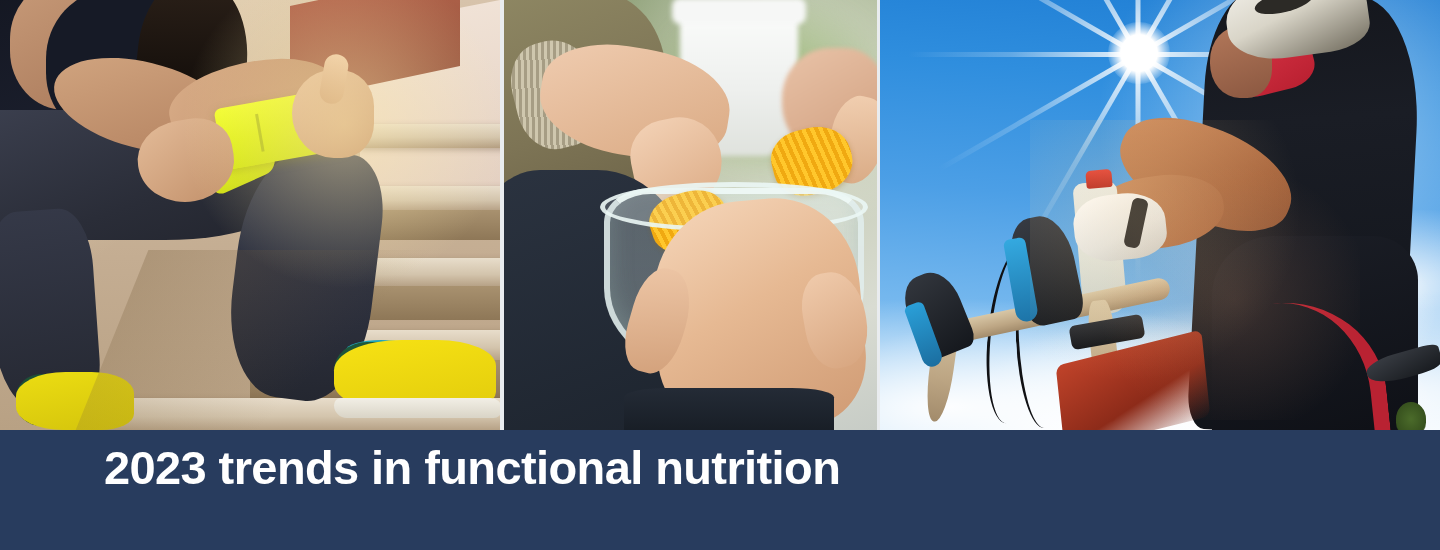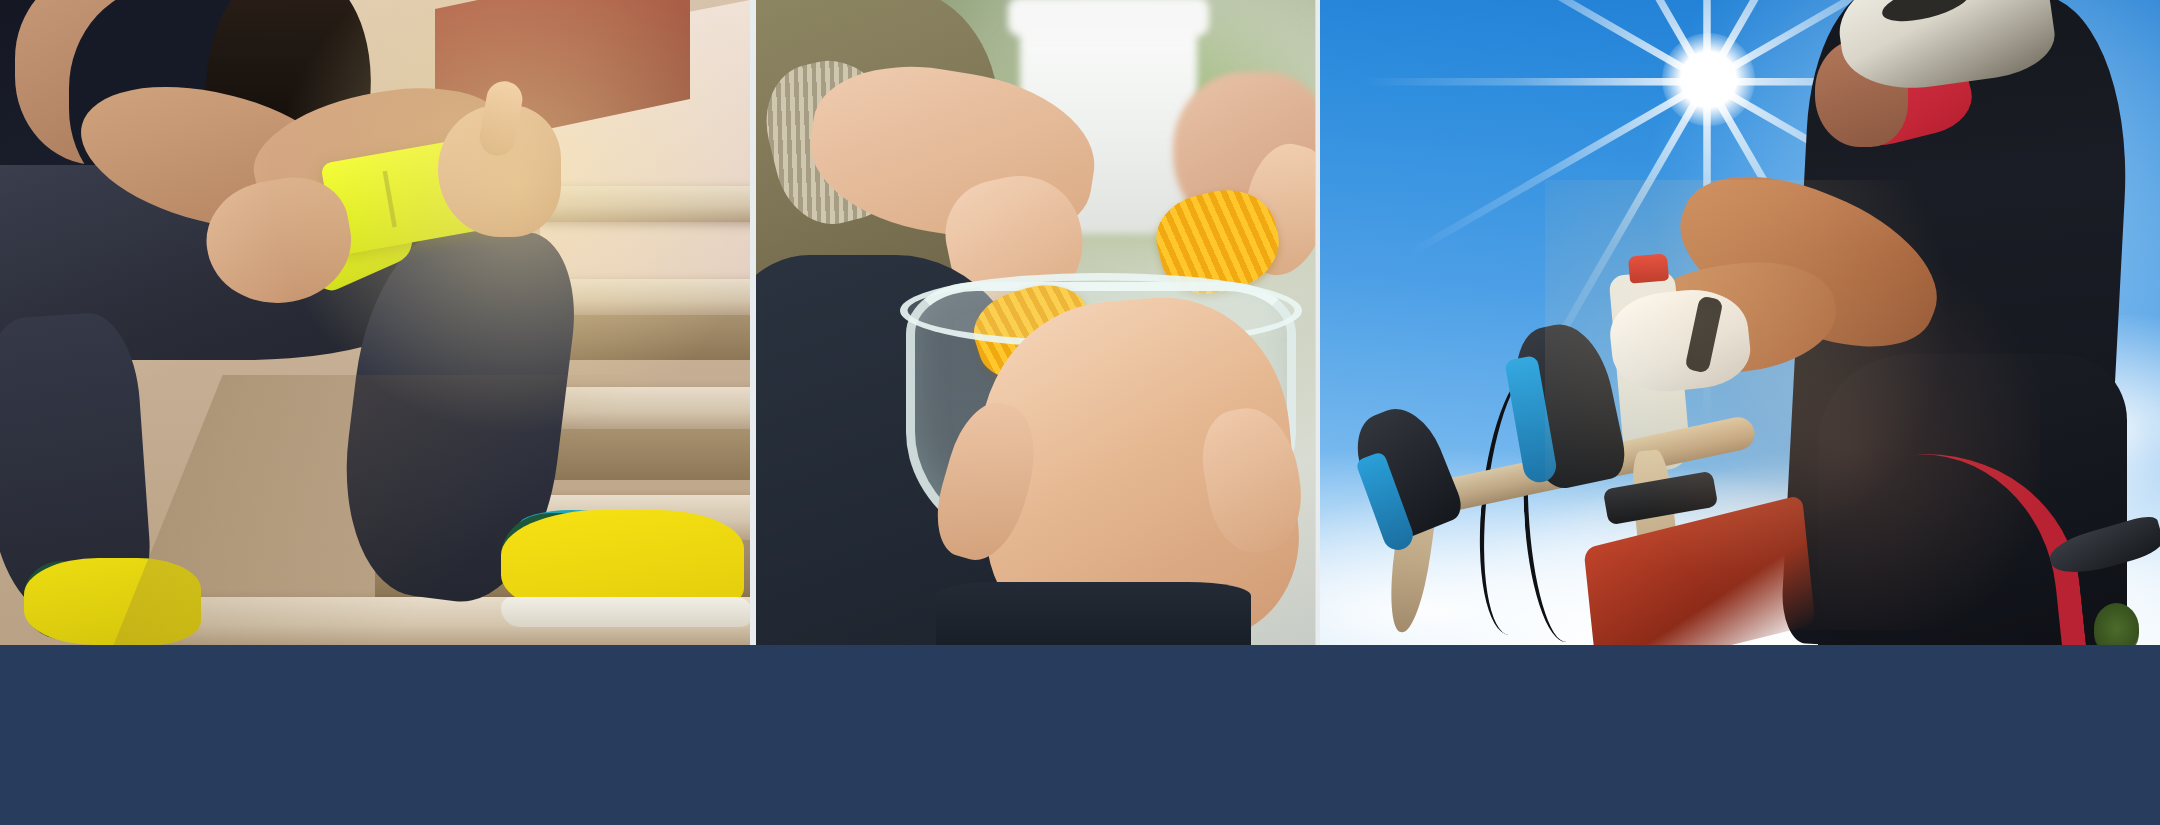--- a/index.html
+++ b/index.html
@@ -813,14 +813,15 @@
       <div class="p3-saddle"></div>
       <div class="p3-treetop"></div>
       <div class="p3-flare"></div>
     </div>
 
     <div class="divider divider-1"></div>
     <div class="divider divider-2"></div>
   </div>
 
   <div class="title-banner"></div>
+  <div class="title-text">2023 trends in functional nutrition</div>
 
 </div>
 
 </body></html>

